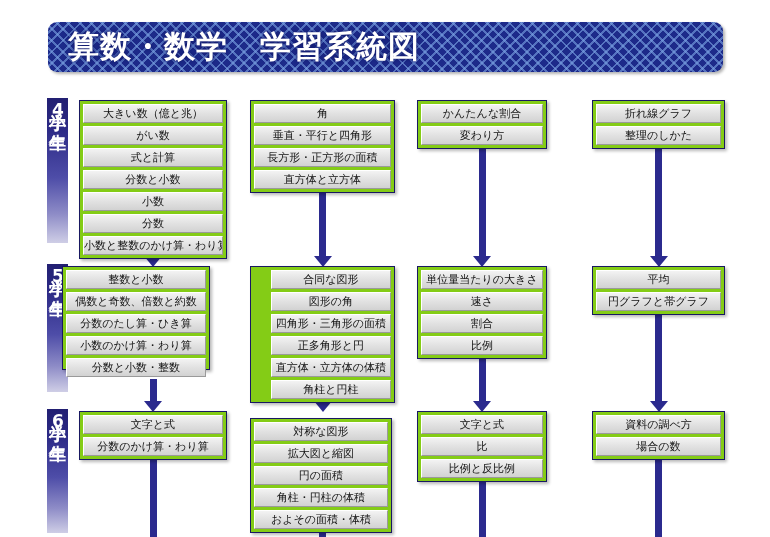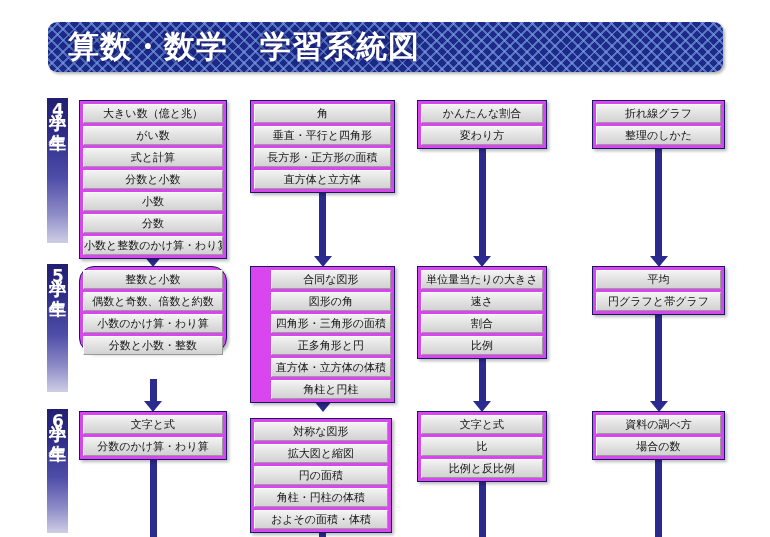--- a/index.html
+++ b/index.html
@@ -80,21 +80,21 @@
     font-weight: bold;
     line-height: 21px;
     letter-spacing: 0px;
     text-align: left;
     color: #ffffff;
   }
 
   
   .group {
     position: absolute;
-    background: #d946ef;
+    background: #84cc16;
     border: 1px solid #191862;
     padding: 3px;
     box-sizing: border-box;
     box-shadow: 2px 2px 3px rgba(0,0,0,0.28);
     z-index: 3;
   }
   .item {
     background: linear-gradient(to bottom, #f3f3f3 0%, #e2e2e2 48%, #d2d2d2 100%);
     border-top: 1px solid #ffffff;
     border-left: 1px solid #ffffff;
@@ -189,23 +189,24 @@
       <div class="item">直方体と立方体</div>
     </div>
     <div class="group" style="left: 417px; top: 100px; width: 130px; height: 49px;">
       <div class="item">かんたんな割合</div>
       <div class="item">変わり方</div>
     </div>
     <div class="group" style="left: 592px; top: 100px; width: 133px; height: 49px;">
       <div class="item">折れ線グラフ</div>
       <div class="item">整理のしかた</div>
     </div>
-    <div class="group" style="left: 79px; top: 266px; width: 148px; height: 87px; border-radius: 15px;">
+    <div class="group" style="left: 62px; top: 266px; width: 148px; height: 104px;">
       <div class="item">整数と小数</div>
       <div class="item">偶数と奇数、倍数と約数</div>
+      <div class="item">分数のたし算・ひき算</div>
       <div class="item">小数のかけ算・わり算</div>
       <div class="item">分数と小数・整数</div>
     </div>
     <div class="group" style="left: 250px; top: 266px; width: 145px; height: 137px; padding-left: 20px;">
       <div class="item">合同な図形</div>
       <div class="item">図形の角</div>
       <div class="item">四角形・三角形の面積</div>
       <div class="item">正多角形と円</div>
       <div class="item">直方体・立方体の体積</div>
       <div class="item">角柱と円柱</div>

